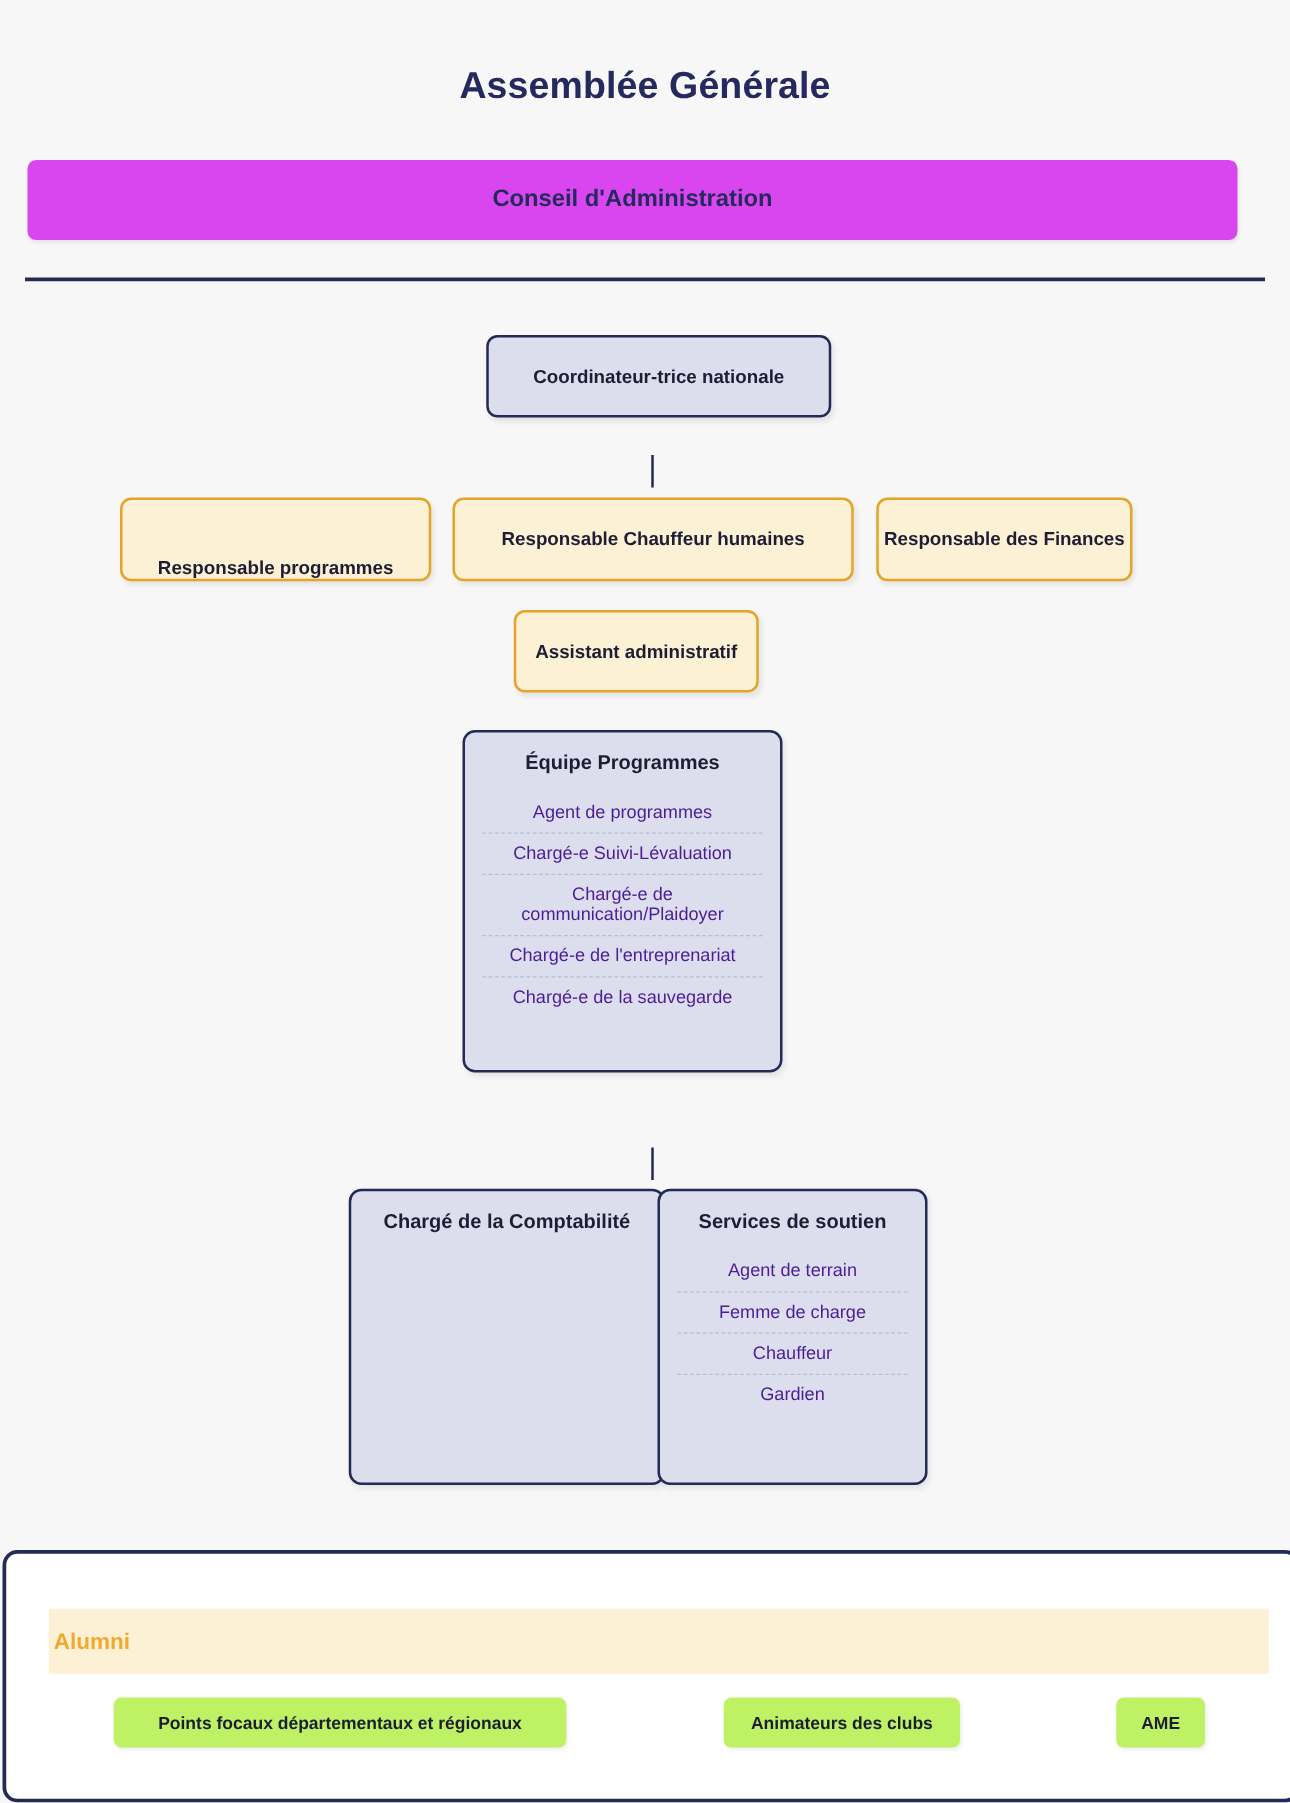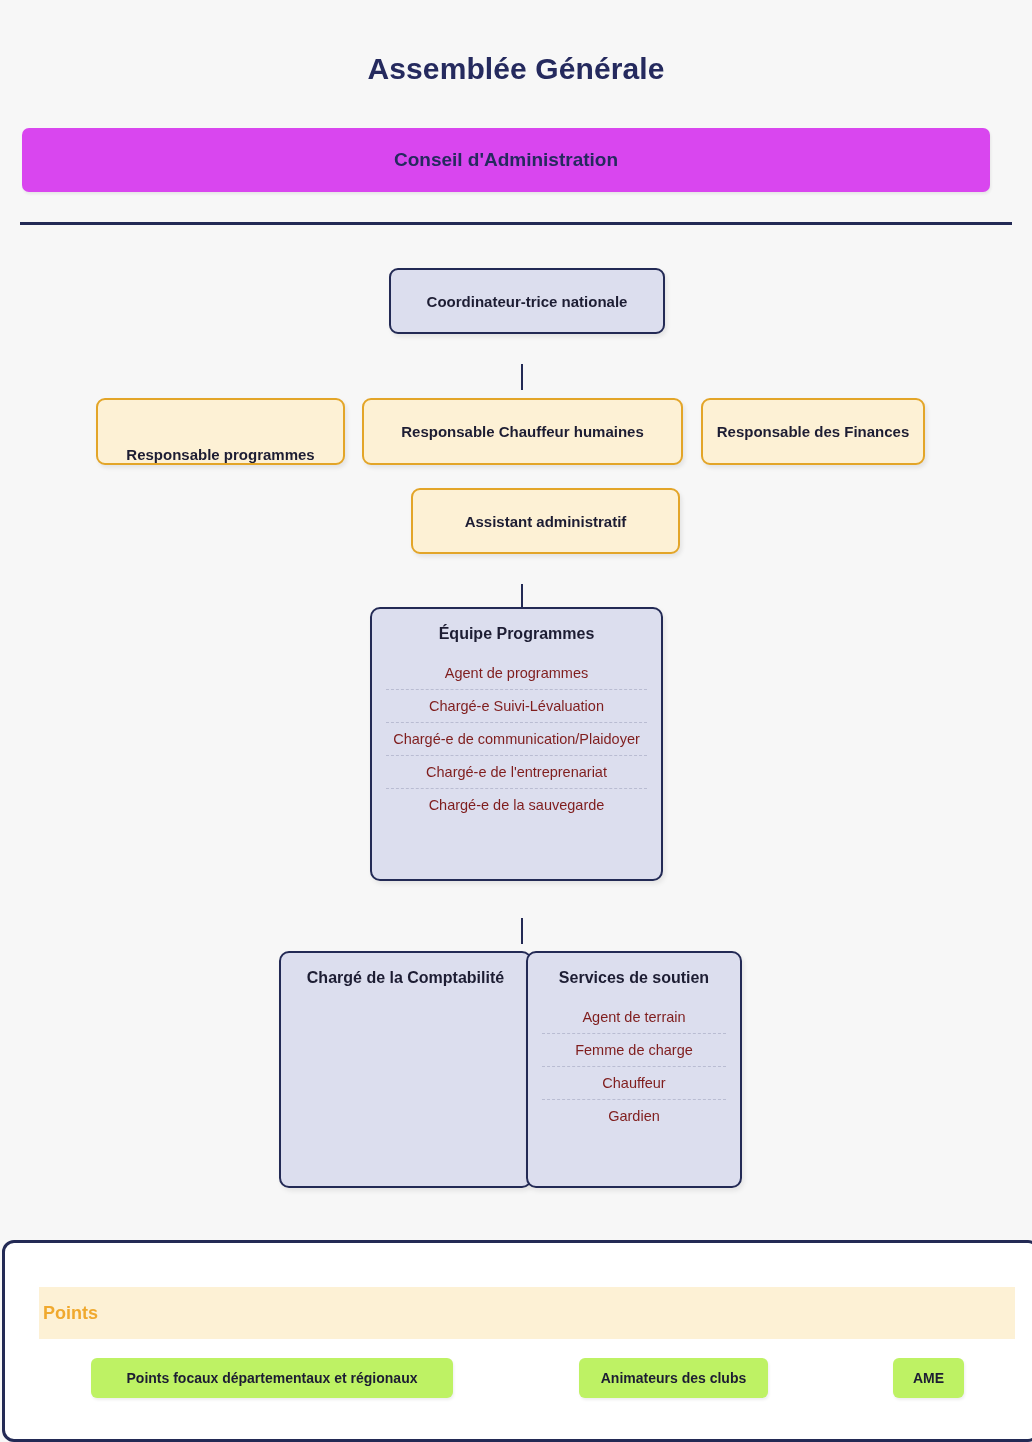--- a/index.html
+++ b/index.html
@@ -108,21 +108,21 @@
   }
   .group-list {
     list-style: none;
     margin: 0;
     padding: 0;
   }
   .group-list li {
     text-align: center;
     font-size: 14.5px;
     font-weight: normal;
-    color: #7f1d1d;
+    color: #4c1d95;
     padding: 8px 2px;
     border-bottom: 1px dashed #b9bcd2;
   }
   .group-list li:last-child {
     border-bottom: none;
   }
 
   
   .alumni-panel {
     position: absolute;
@@ -185,31 +185,31 @@
 <div class="connector" style="left:521px; top:364px; height:26px;"></div>
 
 <div class="node amber" style="left:96px; top:398px; width:249px; height:67px;align-items:flex-end;">
   <span>Responsable programmes</span>
 </div>
 
 <div class="node amber" style="left:362px; top:398px; width:321px; height:67px;">
   <span>Responsable Chauffeur humaines</span>
 </div>
 
-<div class="node amber" style="left:701px; top:398px; width:224px; height:67px;">
+<div class="node amber" style="left:701px; top:398px; width:205px; height:67px;">
   <span>Responsable des Finances</span>
 </div>
 
-<div class="node amber" style="left:411px; top:488px; width:269px; height:66px;">
+<div class="node amber" style="left:411px; top:488px; width:196px; height:66px;">
   <span>Assistant administratif</span>
 </div>
 
 <div class="connector" style="left:521px; top:584px; height:26px;"></div>
 
-<div class="group" style="left:370px; top:607px; width:293px; height:274px;">
+<div class="group" style="left:370px; top:584px; width:256px; height:274px;">
   <div class="group-title">Équipe Programmes</div>
   <ul class="group-list">
     <li>Agent de programmes</li>
     <li>Chargé-e Suivi-Lévaluation</li>
     <li>Chargé-e de communication/Plaidoyer</li>
     <li>Chargé-e de l'entreprenariat</li>
     <li>Chargé-e de la sauvegarde</li>
   </ul>
 </div>
 
@@ -226,21 +226,21 @@
     <li>Agent de terrain</li>
     <li>Femme de charge</li>
     <li>Chauffeur</li>
     <li>Gardien</li>
   </ul>
 </div>
 
 <div class="alumni-panel">
 
   <div class="alumni-band">
-    <span class="alumni-label">Points</span>
+    <span class="alumni-label">Alumni</span>
   </div>
 
   <div class="chip" style="left:86px; top:115px; width:362px; height:40px;">
     <span>Points focaux départementaux et régionaux</span>
   </div>
 
   <div class="chip" style="left:574px; top:115px; width:189px; height:40px;">
     <span>Animateurs des clubs</span>
   </div>
 

